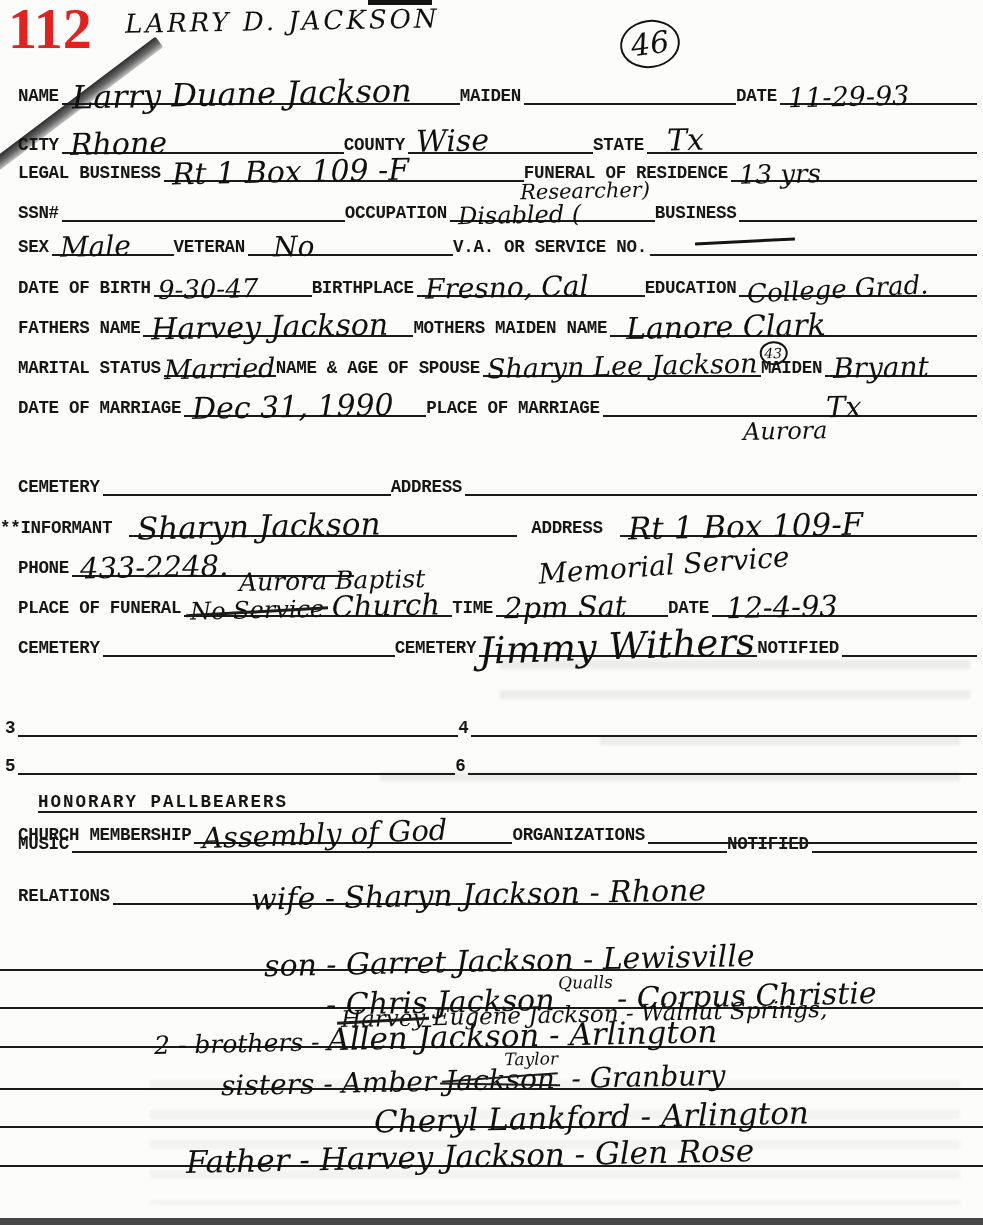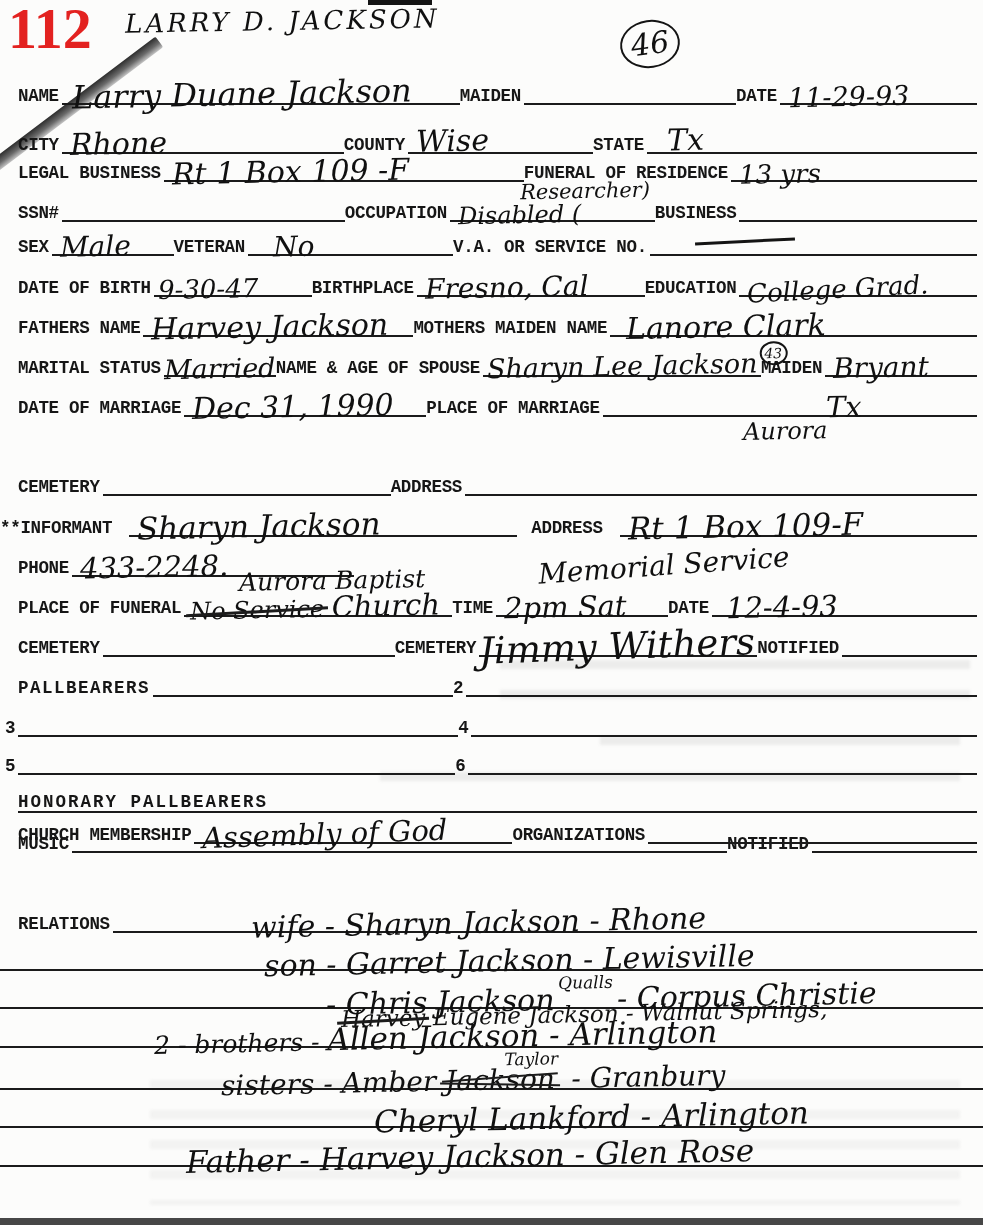--- a/index.html
+++ b/index.html
@@ -214,63 +214,57 @@
     <span class="lbl">CEMETERY</span>
     <span class="fill" style="flex:0 0 292px"></span>
     <span class="lbl">CEMETERY</span>
     <span class="fill" style="flex:0 0 278px">
       <span class="hw" style="font-size:37px;bottom:-10px;left:0;transform:rotate(-2deg);">Jimmy Withers</span>
     </span>
     <span class="lbl">NOTIFIED</span>
     <span class="fill grow"></span>
   </div>
 
-  <div class="row" style="top:661px">
-    <span class="lbl" style="letter-spacing:1.5px;">PALLBEARERS</span>
-    <span class="fill" style="flex:0 0 300px"></span>
-    <span class="lbl">2</span>
-    <span class="fill grow"></span>
-  </div>
 
   <div class="row" style="top:701px;left:5px;">
     <span class="lbl">3</span>
     <span class="fill" style="flex:0 0 440px"></span>
     <span class="lbl">4</span>
     <span class="fill grow"></span>
   </div>
 
   <div class="row" style="top:739px;left:5px;">
     <span class="lbl">5</span>
     <span class="fill" style="flex:0 0 437px"></span>
     <span class="lbl">6</span>
     <span class="fill grow"></span>
   </div>
 
   <div class="row" style="top:777px">
-    <span class="lbl" style="letter-spacing:2px;border-bottom:2px solid #1b1b1b;">HONORARY PALLBEARERS</span>
+    <span class="lbl" style="letter-spacing:2px;border-bottom:2px solid #1b1b1b;margin-left:20px;">HONORARY PALLBEARERS</span>
     <span class="fill grow"></span>
   </div>
 
   <div class="row" style="top:817px">
     <span class="lbl">MUSIC</span>
     <span class="fill" style="flex:0 0 655px"></span>
     <span class="lbl">NOTIFIED</span>
     <span class="fill grow"></span>
   </div>
 
   <div class="row" style="top:808px">
     <span class="lbl">CHURCH MEMBERSHIP</span>
     <span class="fill" style="flex:0 0 318px">
       <span class="hw" style="font-size:29px;transform:rotate(-2deg);">Assembly of God</span>
     </span>
     <span class="lbl">ORGANIZATIONS</span>
     <span class="fill grow"></span>
   </div>
 
-  <div class="row" style="top:897px">
+  <div class="row" style="top:869px">
     <span class="lbl">RELATIONS</span>
     <span class="fill grow">
       <span class="hw" style="left:138px;font-size:30px;">wife - Sharyn Jackson - Rhone</span>
     </span>
   </div>
 
   <div class="row" style="top:935px;left:-4px;right:-4px;">
     <span class="fill grow">
       <span class="hw" style="left:268px;font-size:30px;">son - Garret Jackson - Lewisville</span>
     </span>

